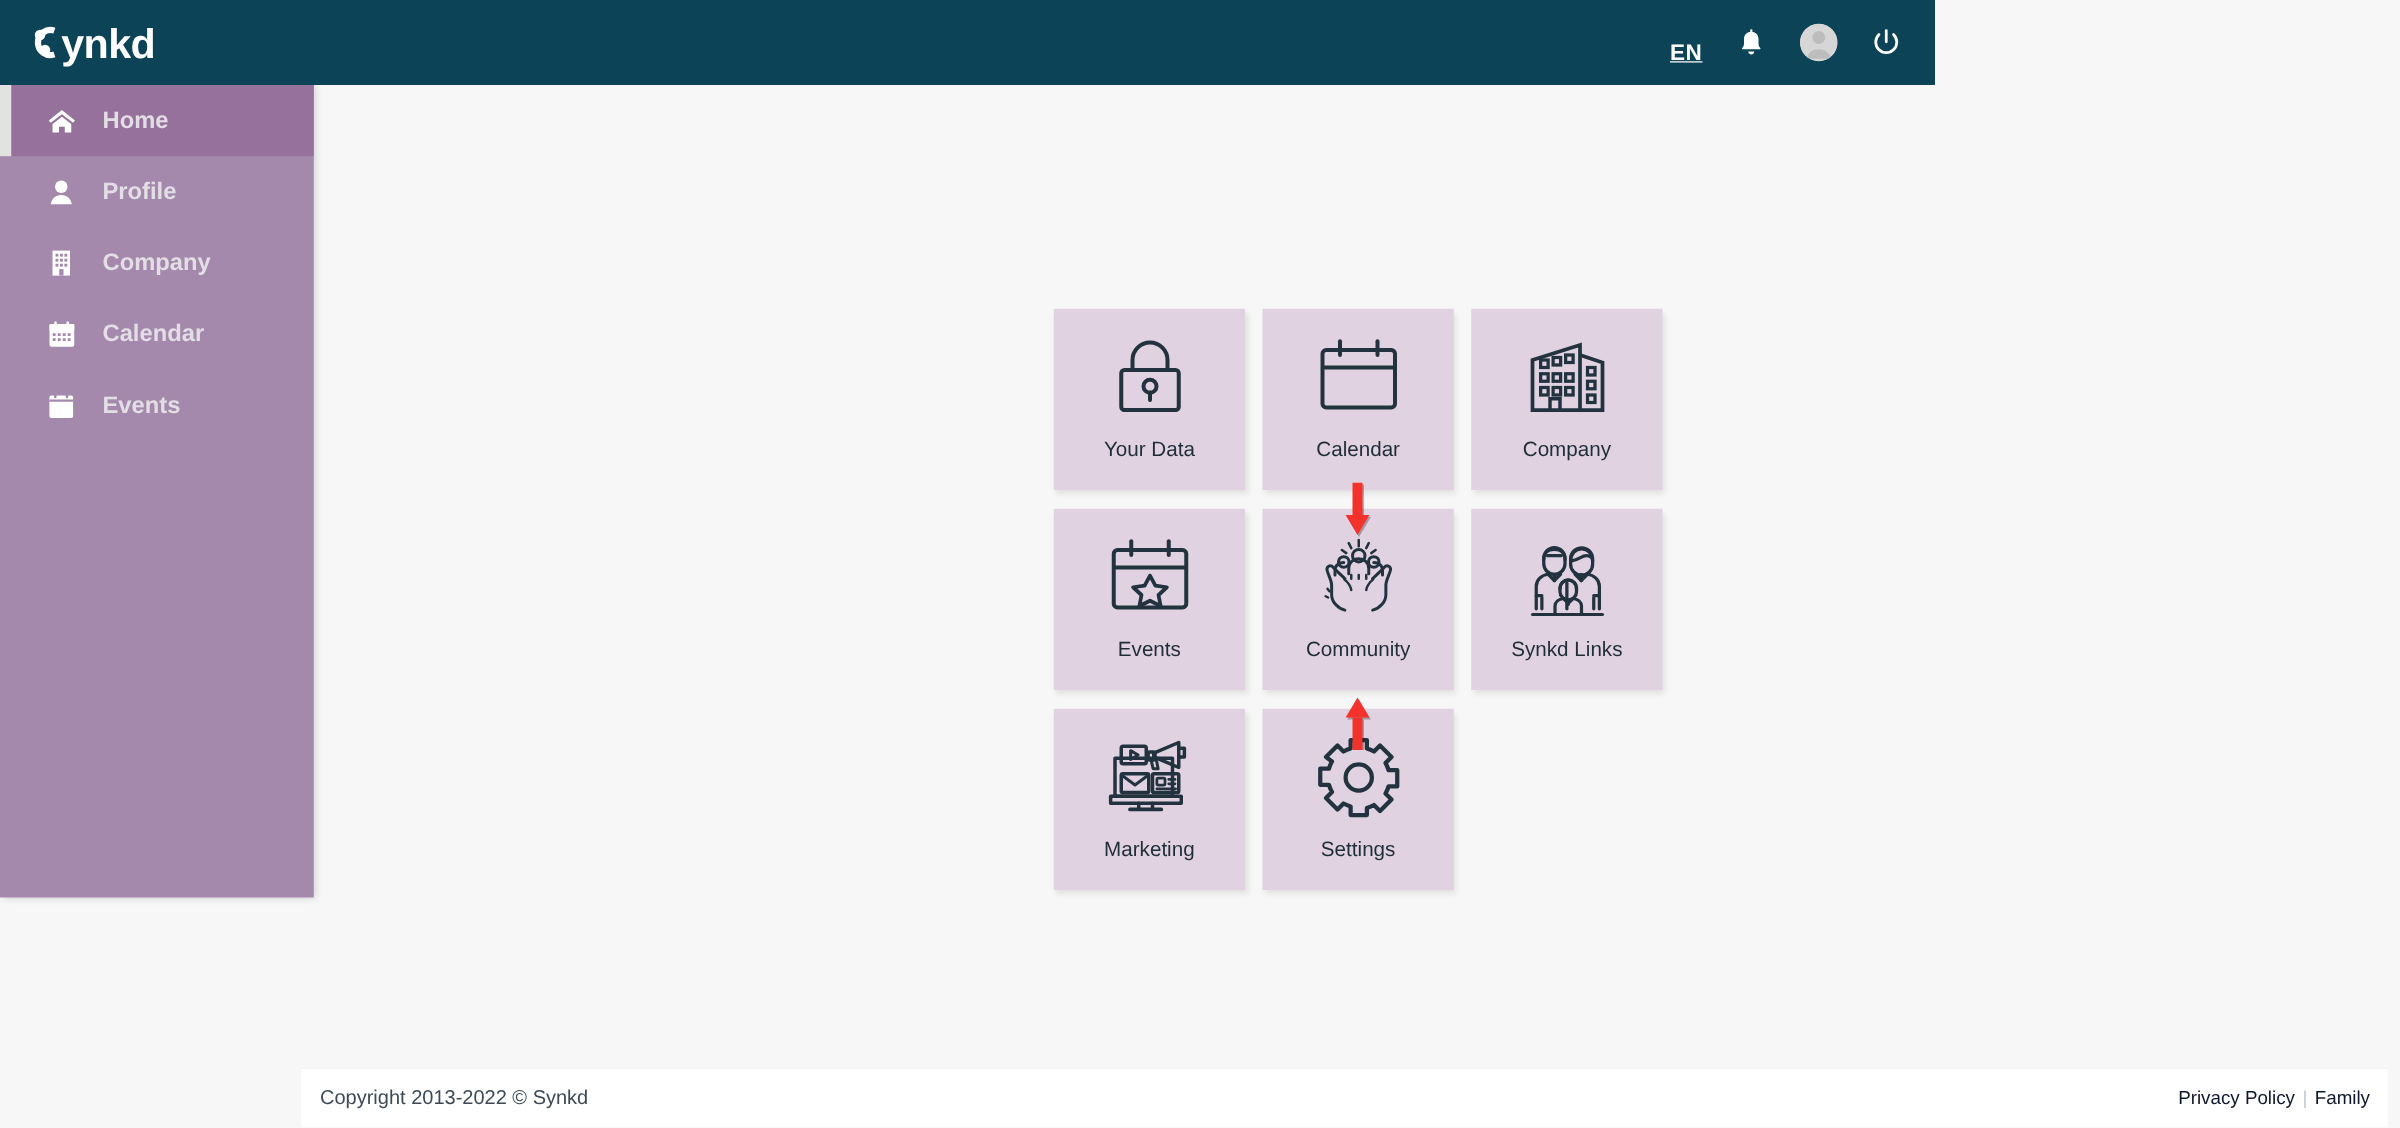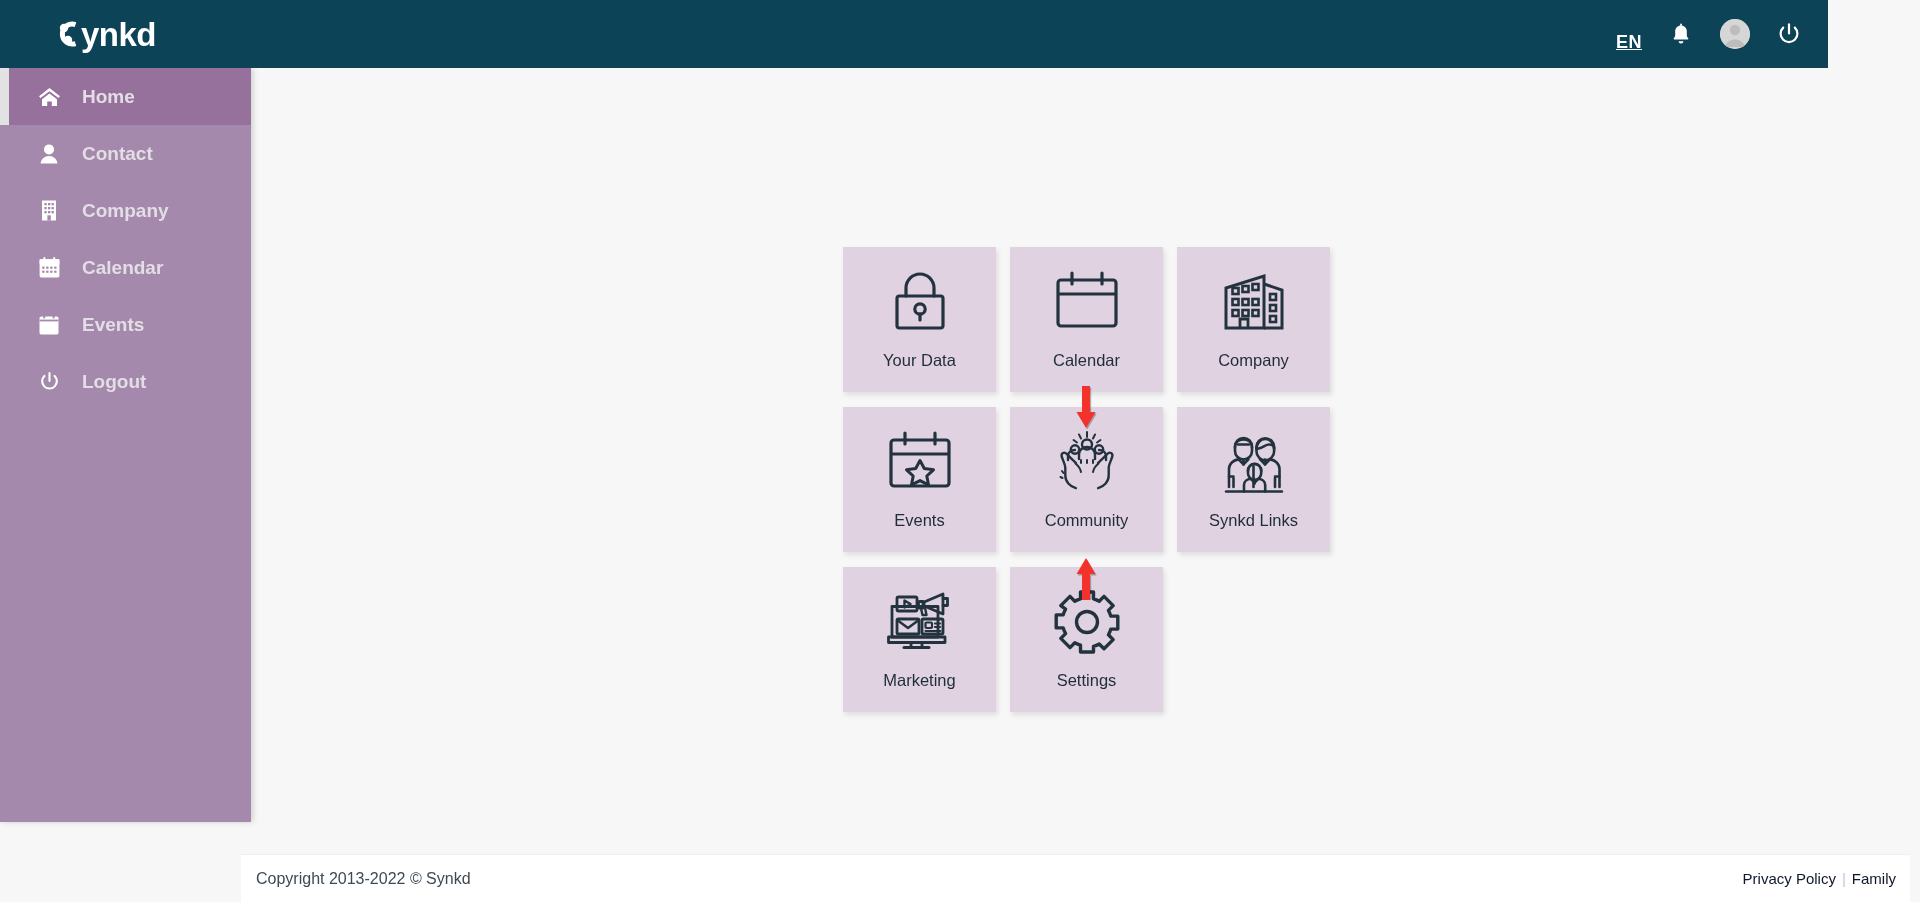--- a/index.html
+++ b/index.html
@@ -7,25 +7,24 @@
     width: 1920px; height: 902px;
     font-family: "Liberation Sans", sans-serif;
     background: #f7f7f8;
     overflow: hidden;
   }
   .app { position: relative; width: 1920px; height: 902px; }
 
   
   .header {
     position: absolute; top: 0; left: 0;
-    width: 1828px; height: 68px;
+    width: 1548px; height: 68px;
     background: #0d4357;
     display: flex; align-items: center;
     z-index: 30;
-    padding-left: 32px;
   }
   .brand {
     margin-left: 22px;
     color: #ffffff;
     font-size: 33px;
     font-weight: 700;
     letter-spacing: -0.5px;
     display: flex; align-items: center;
     line-height: 1;
   }
@@ -44,21 +43,21 @@
   .hdr-icon { width: 26px; height: 26px; display: flex; align-items: center; justify-content: center; cursor: pointer; }
   .avatar {
     width: 30px; height: 30px; border-radius: 50%;
     background: #d4d4d4; overflow: hidden;
     display: block; cursor: pointer;
   }
 
   
   .sidebar {
     position: absolute; top: 68px; left: 0;
-    width: 251px; height: 754px;
+    width: 251px; height: 650px;
     background: #a489ac;
     box-shadow: 2px 0 6px rgba(0,0,0,.16);
     z-index: 20;
   }
   .nav-item {
     position: relative;
     height: 57px;
     display: flex; align-items: center;
     color: #e3dee5;
     font-size: 19px;
@@ -204,21 +203,21 @@
       <span>Home</span>
     </div>
 
     <div class="nav-item">
       <span class="nav-icon">
         <svg width="18" height="20" viewBox="0 0 18 20">
           <circle cx="9" cy="5.4" r="5" fill="#ffffff"></circle>
           <path d="M.6 19.4c.6-4.6 4-7.4 8.4-7.4s7.8 2.8 8.4 7.4z" fill="#ffffff"></path>
         </svg>
       </span>
-      <span>Contact</span>
+      <span>Profile</span>
     </div>
 
     <div class="nav-item">
       <span class="nav-icon">
         <svg width="16" height="21" viewBox="0 0 16 21">
           <rect x="1" y="0.5" width="14" height="20" fill="#ffffff"></rect>
           <g fill="#a489ac">
             <rect x="3.4" y="3" width="2.3" height="2.3"></rect>
               <rect x="7" y="3" width="2.3" height="2.3"></rect>
               <rect x="10.5" y="3" width="2.3" height="2.3"></rect>
@@ -262,29 +261,20 @@
         <svg width="20" height="21" viewBox="0 0 20 21">
           <rect x="0.5" y="2.4" width="19" height="18" rx="1.6" fill="#ffffff"></rect>
           <rect x="4.2" y="0" width="2" height="4.6" rx="1" fill="#a489ac"></rect>
           <rect x="13.6" y="0" width="2" height="4.6" rx="1" fill="#a489ac"></rect>
           <rect x="0.5" y="5.6" width="19" height="1.8" fill="#a489ac"></rect>
         </svg>
       </span>
       <span>Events</span>
     </div>
 
-    <div class="nav-item">
-      <span class="nav-icon">
-        <svg width="21" height="21" viewBox="0 0 24 24">
-          <path d="M6.2 5.6a8.4 8.4 0 1 0 11.6 0" fill="none" stroke="#ffffff" stroke-width="2.4" stroke-linecap="round"></path>
-          <line x1="12" y1="2.4" x2="12" y2="11.4" stroke="#ffffff" stroke-width="2.4" stroke-linecap="round"></line>
-        </svg>
-      </span>
-      <span>Logout</span>
-    </div>
 
   </div>
 
   <div class="main">
     <div class="grid-wrap">
       <div class="grid">
 
         <div class="tile">
           <span class="tile-icon">
             <svg width="64" height="68" viewBox="0 0 64 68" fill="none" stroke="#22333f" stroke-width="3.2">

